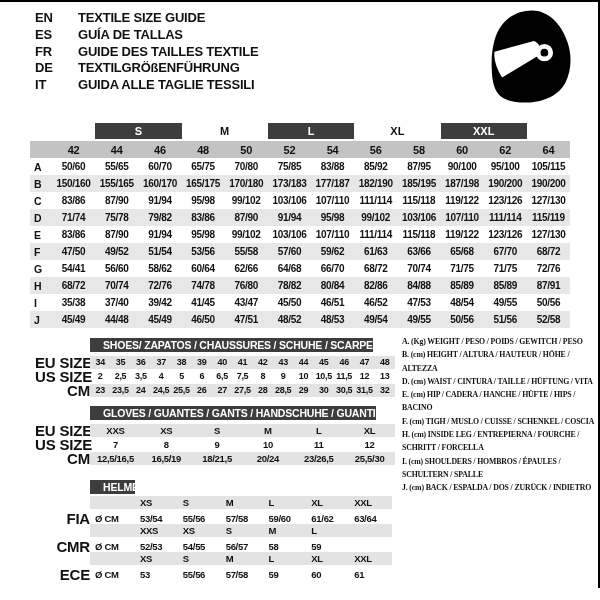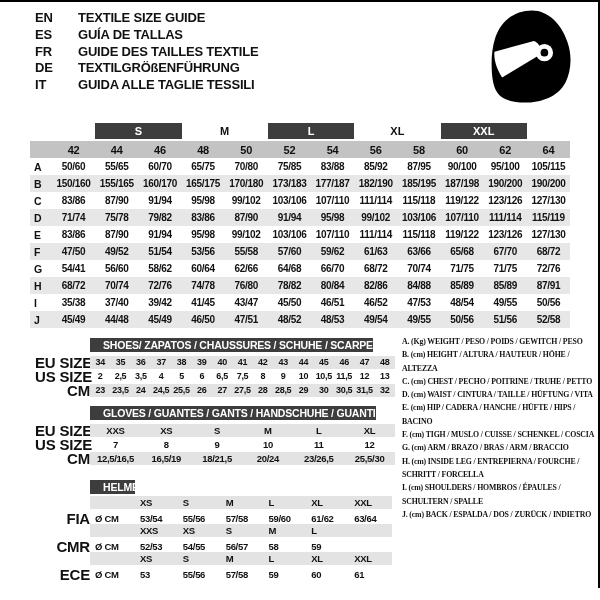--- a/index.html
+++ b/index.html
@@ -434,22 +434,20 @@
           <div class="lt-cell">59</div>
           <div class="lt-cell">60</div>
           <div class="lt-cell">61</div>
         </div>
       </div>
   </div>
 
   <div class="legend">
       <div class="legend-item">A. (Kg) WEIGHT / PESO / POIDS / GEWITCH / PESO</div>
       <div class="legend-item">B. (cm) HEIGHT / ALTURA / HAUTEUR / HÖHE / ALTEZZA</div>
-      <div class="legend-item">C. (cm) CHEST / PECHO / POITRINE / TRUHE / PETTO</div>
       <div class="legend-item">D. (cm) WAIST / CINTURA / TAILLE / HÜFTUNG / VITA</div>
       <div class="legend-item">E. (cm) HIP / CADERA / HANCHE / HÜFTE / HIPS / BACINO</div>
       <div class="legend-item">F. (cm) TIGH / MUSLO / CUISSE / SCHENKEL / COSCIA</div>
-      <div class="legend-item">G. (cm) ARM / BRAZO / BRAS / ARM / BRACCIO</div>
       <div class="legend-item">H. (cm) INSIDE LEG / ENTREPIERNA / FOURCHE / SCHRITT / FORCELLA</div>
       <div class="legend-item">I. (cm) SHOULDERS / HOMBROS / ÉPAULES / SCHULTERN / SPALLE</div>
       <div class="legend-item">J. (cm) BACK / ESPALDA / DOS / ZURÜCK / INDIETRO</div>
     </div>
 </div>
 
 </body></html>

